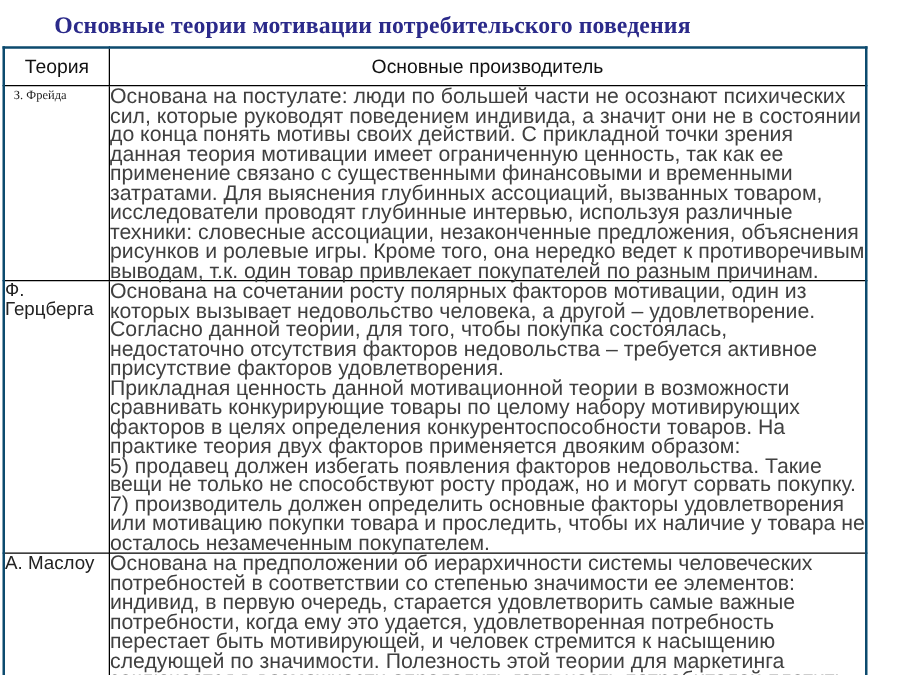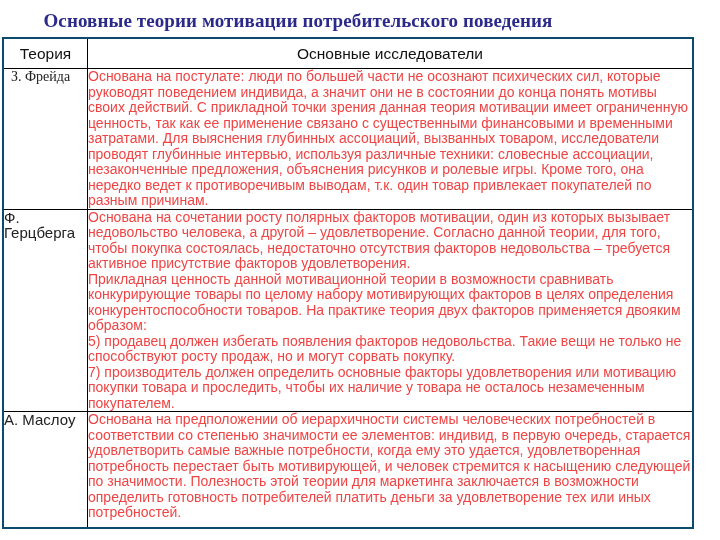--- a/index.html
+++ b/index.html
@@ -53,26 +53,26 @@
     th.col-theory span { display: block; text-align: center; }
     th.col-desc span { display: block; text-align: center; }
     td.theory-cell {
       font-size: 15px;
       color: #222;
       padding: 3px 4px 0 6px;
       line-height: 15px;
     }
     td.theory-cell.serif {
       font-family: "Liberation Serif", serif;
-      font-size: 14px;
+      font-size: 10px;
       padding-left: 7px;
     }
     td.desc-cell {
-      font-size: 14px;
-      color: #ef4444;
+      font-size: 17px;
+      color: #404040;
       line-height: 15.5px;
       padding: 1px 4px 2px 3px;
     }
     td.desc-cell p {
       margin: 0;
     }
     tr.row-freud td { height: 136px; }
     tr.row-herzberg td { height: 195px; }
     tr.row-maslow td { height: 115px; }
   </style>
@@ -81,21 +81,21 @@
 
 <div class="slide-title">Основные теории мотивации потребительского поведения</div>
 
 <table class="theories">
   <thead>
     <tr>
       <th class="col-theory">
         <span>Теория</span>
       </th>
       <th class="col-desc">
-        <span>Основные исследователи</span>
+        <span>Основные производитель</span>
       </th>
     </tr>
   </thead>
   <tbody>
     <tr class="row-freud">
       <td class="theory-cell serif">З. Фрейда</td>
       <td class="desc-cell">
         <p>Основана на постулате: люди по большей части не осознают психических сил, которые руководят поведением индивида, а значит они не в состоянии до конца понять мотивы своих действий. С прикладной точки зрения данная теория мотивации имеет ограниченную ценность, так как ее применение связано с существенными финансовыми и временными затратами. Для выяснения глубинных ассоциаций, вызванных товаром, исследователи проводят глубинные интервью, используя различные техники: словесные ассоциации, незаконченные предложения, объяснения рисунков и ролевые игры. Кроме того, она нередко ведет к противоречивым выводам, т.к. один товар привлекает покупателей по разным причинам.</p>
       </td>
     </tr>

